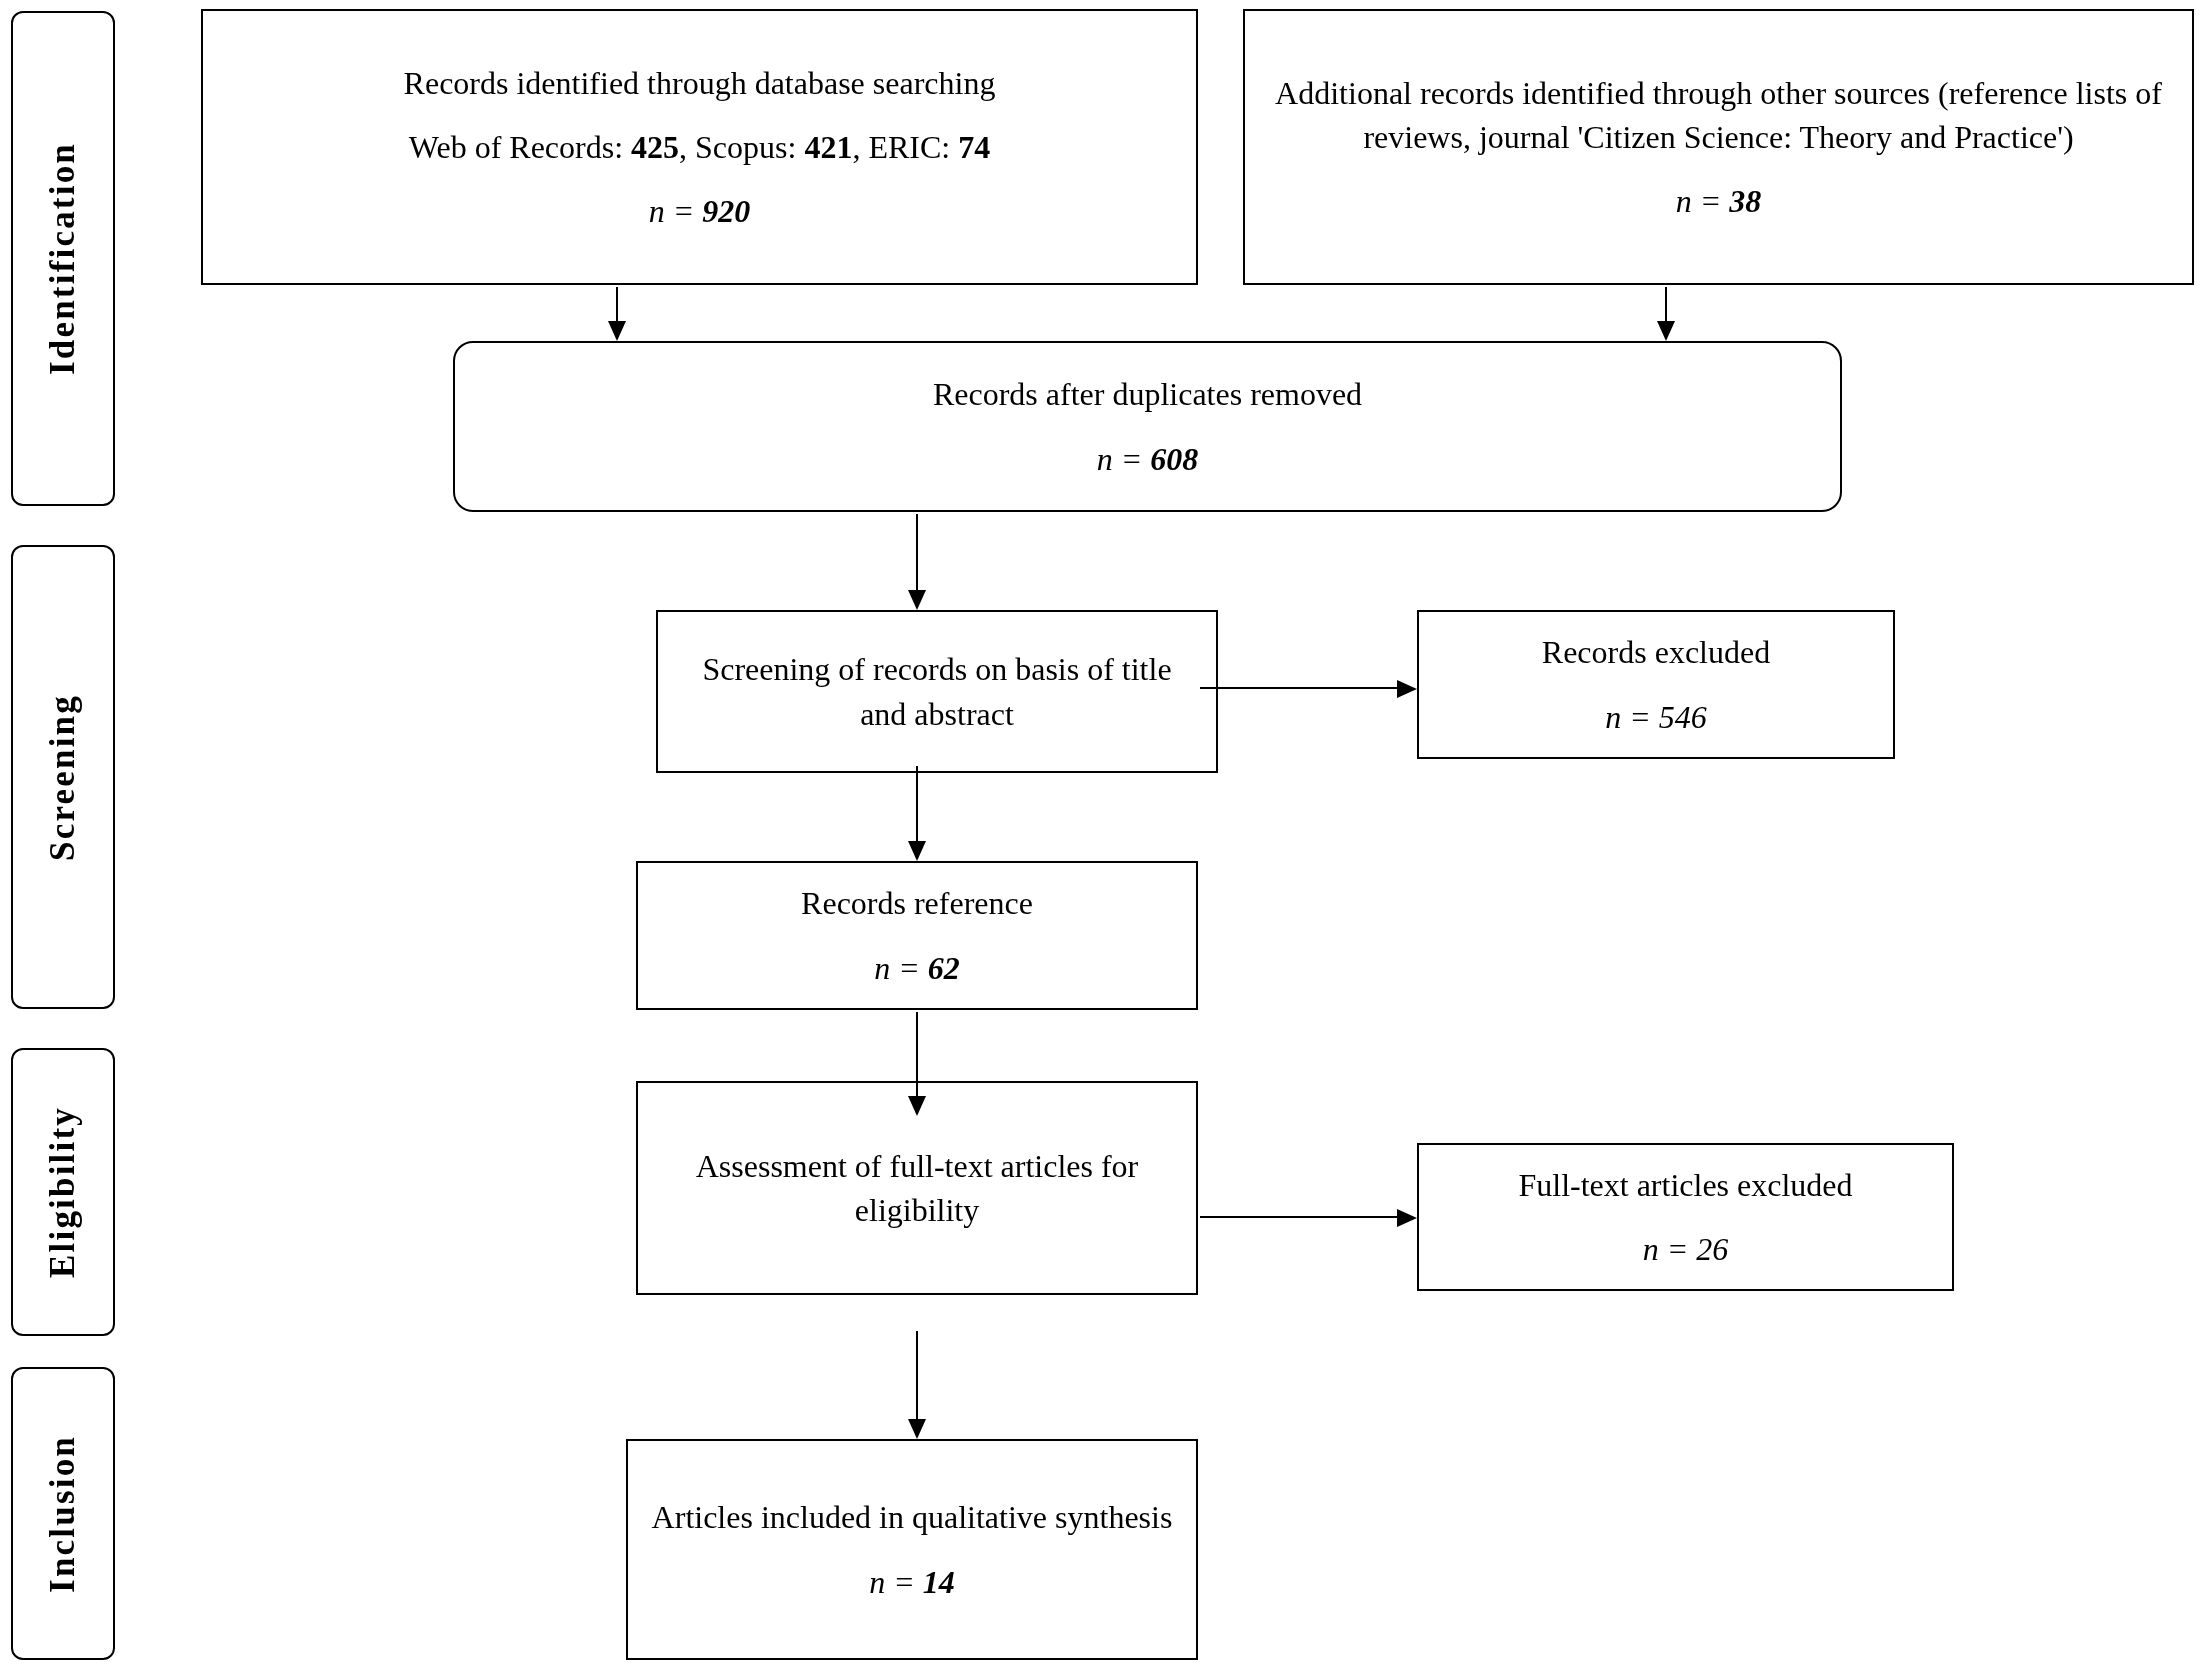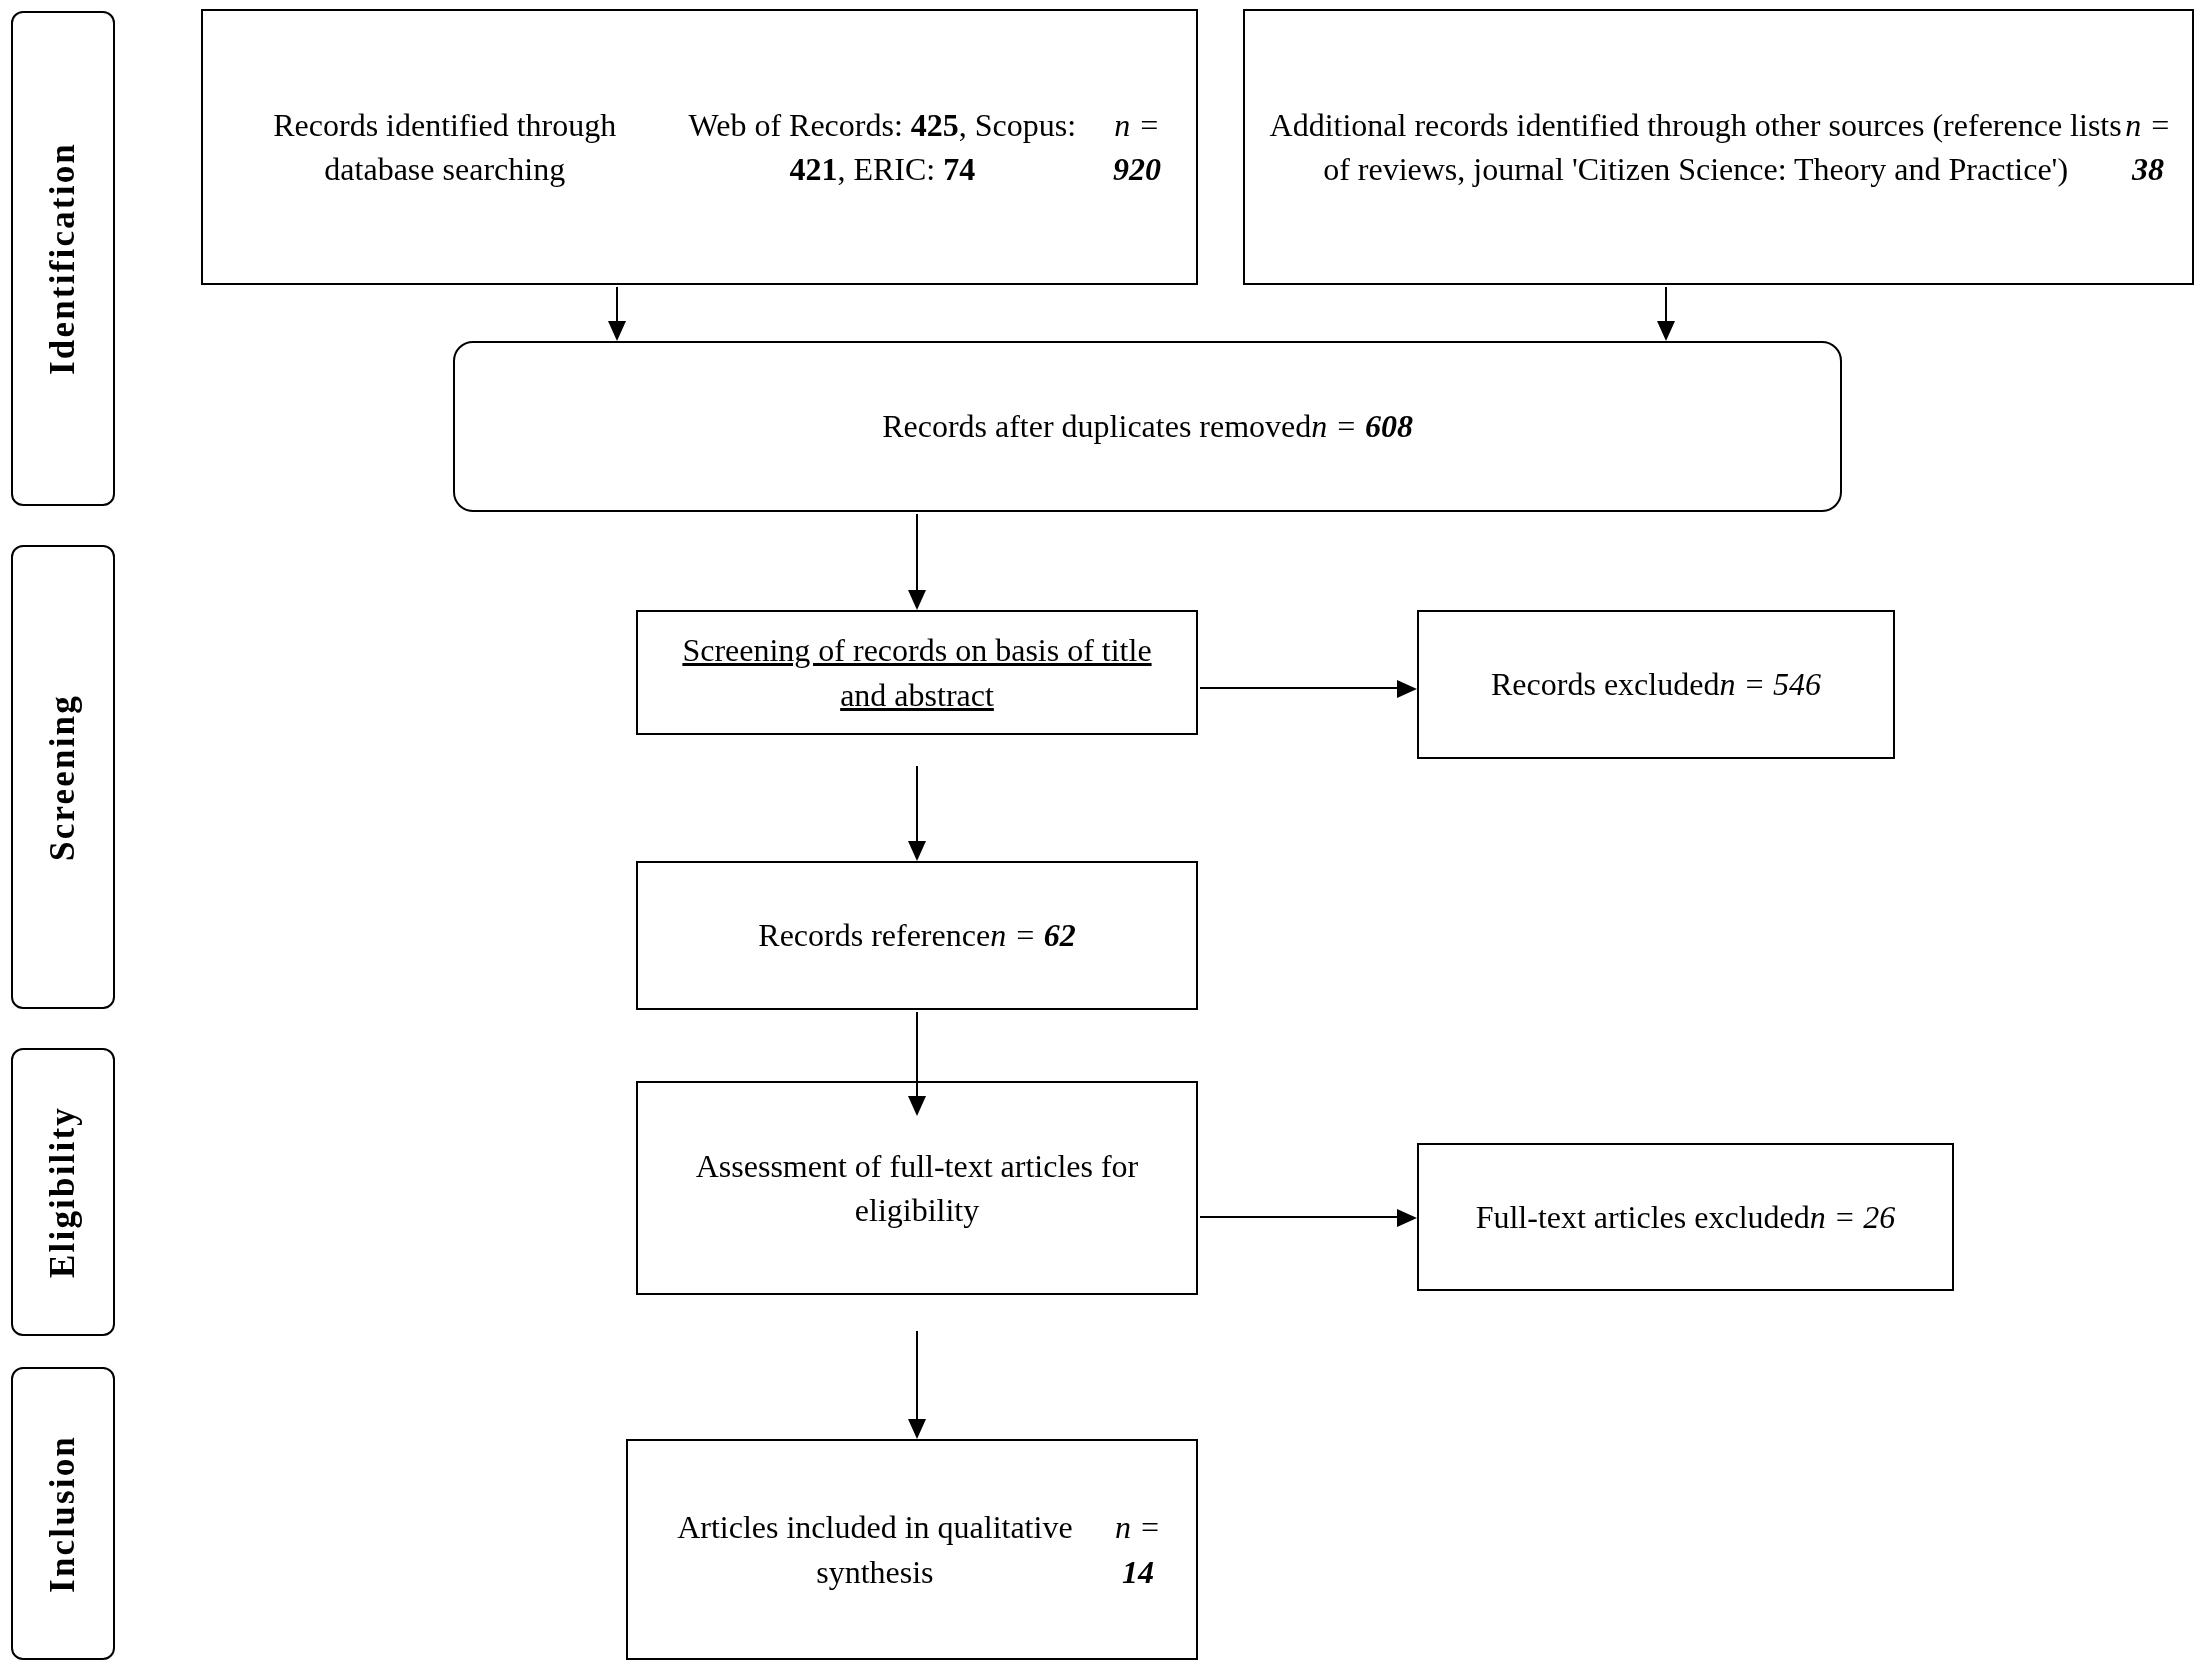--- a/index.html
+++ b/index.html
@@ -13,26 +13,28 @@
     width: 2205px;
     height: 1669px;
     background: #ffffff;
     overflow: hidden;
   }
   .fbox {
     position: absolute;
     border: 2.2px solid #000000;
     background: #ffffff;
     display: flex;
+    flex-direction: column;
     align-items: center;
     justify-content: center;
     text-align: center;
     font-size: 32px;
     line-height: 1.38;
     padding: 7.4px 21px;
+    gap: 20px;
   }
   .stage {
     position: absolute;
     border: 2.2px solid #000000;
     border-radius: 12px;
     background: #ffffff;
     display: flex;
     align-items: center;
     justify-content: center;
   }
@@ -104,21 +106,21 @@
   <div class="fbox" style="left:1243px; top:9px; width:951px; height:276px;">
     <div>Additional records identified through other sources (reference lists of reviews, journal 'Citizen Science: Theory and Practice')</div>
     <div class="n-line"><span>n = </span><span class="bold">38</span></div>
   </div>
 
   <div class="fbox" style="left:453px; top:341px; width:1389px; height:171px;border-radius:20px;">
     <div>Records after duplicates removed</div>
     <div class="n-line"><span>n = </span><span class="bold">608</span></div>
   </div>
 
-  <div class="fbox" style="left:636px; top:610px; width:562px; height:125px;text-decoration:underline;">
+  <div class="fbox" style="left:656px; top:610px; width:562px; height:163px;">
     <div>Screening of records on basis of title and abstract</div>
   </div>
 
   <div class="fbox" style="left:1417px; top:610px; width:478px; height:149px;">
     <div>Records excluded</div>
     <div class="n-line"><span>n = </span><span>546</span></div>
   </div>
 
   <div class="fbox" style="left:636px; top:861px; width:562px; height:149px;">
     <div>Records reference</div>

